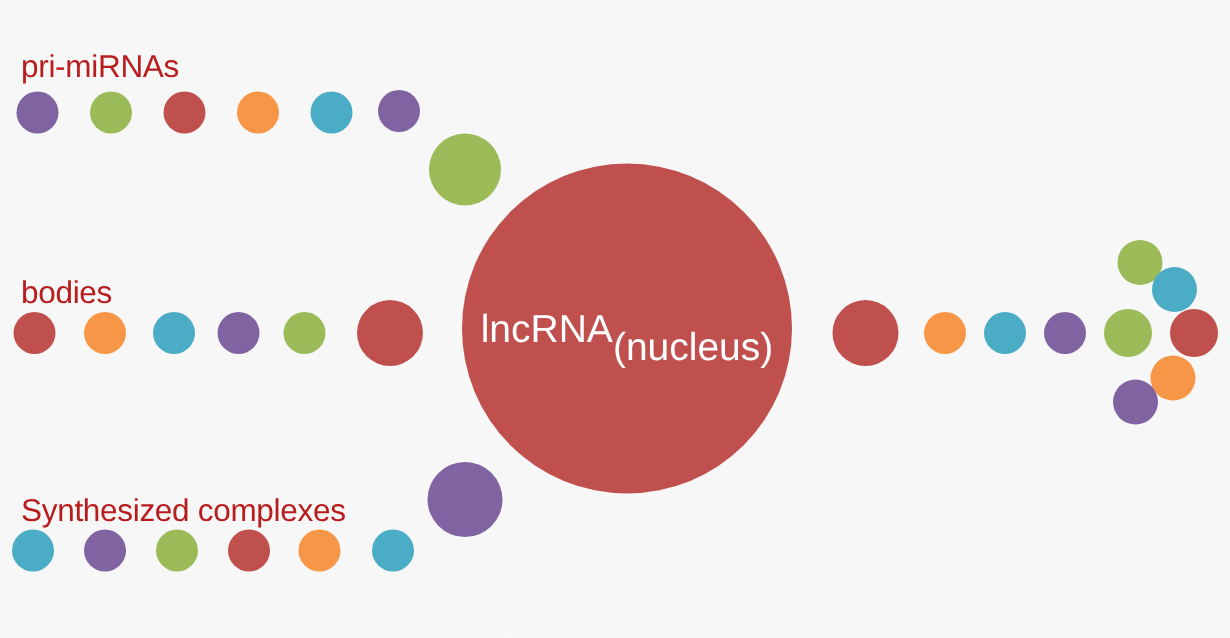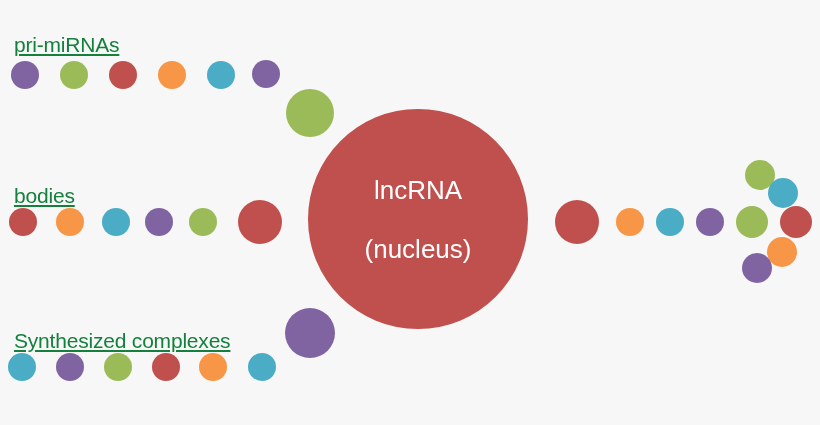--- a/index.html
+++ b/index.html
@@ -17,33 +17,32 @@
     background: #f7f7f7;
     overflow: hidden;
   }
   .node {
     position: absolute;
     border-radius: 50%;
     box-sizing: border-box;
   }
   .label {
     position: absolute;
-    color: #15803d;
+    color: #b91c1c;
     font-family: "Liberation Sans", sans-serif;
     font-size: 21px;
     line-height: 25px;
     white-space: pre;
     letter-spacing: -0.2px;
-    text-decoration: underline;
   }
   .hub {
     position: absolute;
     border-radius: 50%;
     display: flex;
-    flex-direction: column;
+    flex-direction: row;
     align-items: center;
     justify-content: center;
     color: #ffffff;
     text-align: center;
   }
   .hub-line {
     font-family: "Liberation Sans", sans-serif;
     font-size: 26px;
     line-height: 36px;
     white-space: pre;

